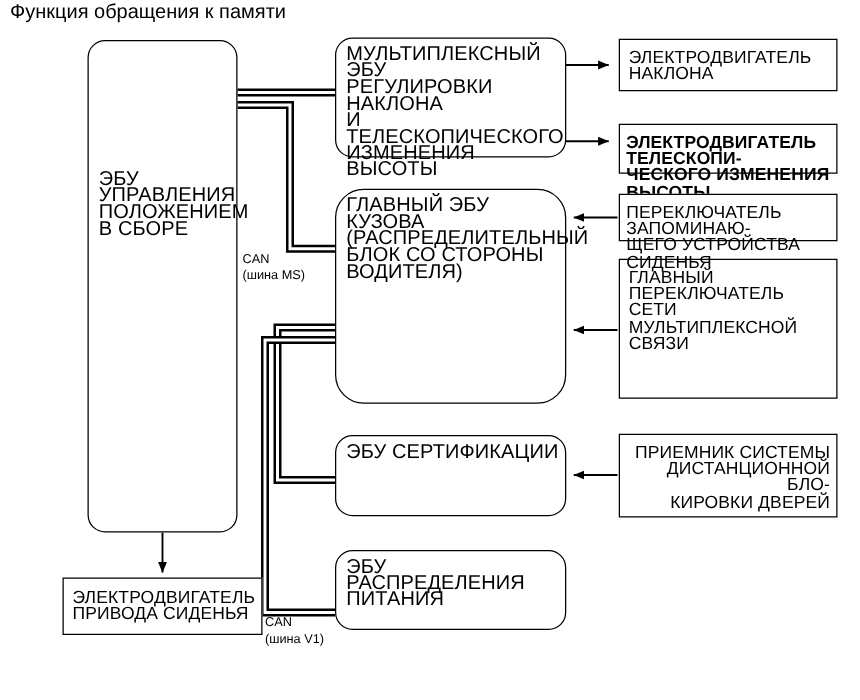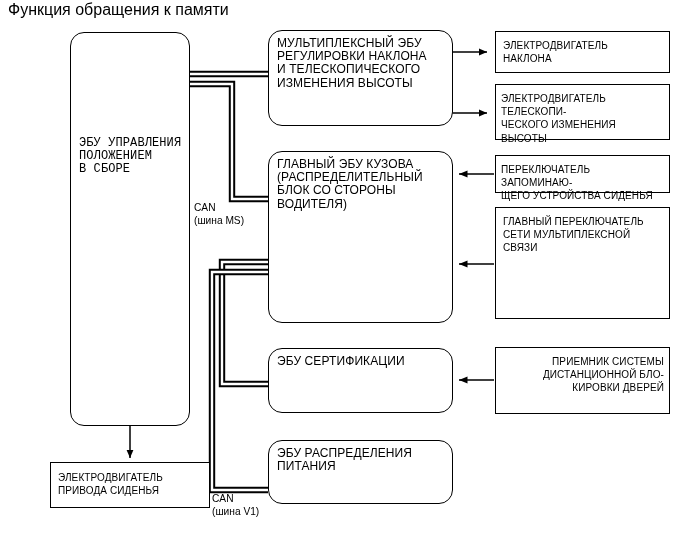--- a/index.html
+++ b/index.html
@@ -4,23 +4,23 @@
 <style>
   html,body{margin:0;padding:0;background:#ffffff;}
   body{width:688px;height:560px;position:relative;
        font-family:"Liberation Sans","DejaVu Sans",sans-serif;color:#000;
        overflow:hidden;}
   #stage{position:absolute;left:0;top:0;width:688px;height:560px;}
   .caption{position:absolute;left:8px;top:3px;font-size:16px;line-height:13px;}
   .node{position:absolute;box-sizing:border-box;border:1.4px solid #000;background:#fff;}
   .node.round{border-radius:14px;}
   .node .txt{position:absolute;left:8px;top:6px;right:5px;
-             font-size:12px;line-height:13.2px;letter-spacing:.1px;
+             font-size:16px;line-height:13.2px;letter-spacing:.1px;
              white-space:pre-line;}
-  .node.sq .txt{left:7px;top:7px;font-size:10px;}
+  .node.sq .txt{left:7px;top:7px;font-size:14px;}
   svg.wires{position:absolute;left:0;top:0;width:688px;height:560px;pointer-events:none;}
   .canlbl{position:absolute;font-size:10.2px;line-height:13px;white-space:pre-line;}
 </style>
 </head>
 <body>
 
 <div id="stage">
 
   <div class="caption">Функция обращения к памяти</div>
 
@@ -71,54 +71,54 @@
     </g>
     <g>
       <path d="M494,380 L459,380" stroke="#000" stroke-width="1.5" fill="none" marker-end="url(#arrL)"></path>
     </g>
     <g>
       <path d="M130,426 L130,458" stroke="#000" stroke-width="1.5" fill="none" marker-end="url(#arrD)"></path>
     </g>
   </svg>
 
   <div class="node round" style="left:70px;top:32px;width:120px;height:394px;">
-    <div class="txt" style="top:104px;font-family:Liberation Mono, monospace;">ЭБУ УПРАВЛЕНИЯ
+    <div class="txt" style="top:104px;">ЭБУ УПРАВЛЕНИЯ
 ПОЛОЖЕНИЕМ
 В СБОРЕ</div>
   </div>
 
   <div class="node round" style="left:268px;top:30px;width:185px;height:96px;">
     <div class="txt">МУЛЬТИПЛЕКСНЫЙ ЭБУ
 РЕГУЛИРОВКИ НАКЛОНА
 И ТЕЛЕСКОПИЧЕСКОГО
 ИЗМЕНЕНИЯ ВЫСОТЫ</div>
   </div>
 
-  <div class="node round" style="left:268px;top:151px;width:185px;height:172px;">
+  <div class="node round" style="left:268px;top:151px;width:185px;height:172px;border-radius:23px;">
     <div class="txt">ГЛАВНЫЙ ЭБУ КУЗОВА
 (РАСПРЕДЕЛИТЕЛЬНЫЙ
 БЛОК СО СТОРОНЫ
 ВОДИТЕЛЯ)</div>
   </div>
 
   <div class="node round" style="left:268px;top:348px;width:185px;height:65px;">
     <div class="txt">ЭБУ СЕРТИФИКАЦИИ</div>
   </div>
 
   <div class="node round" style="left:268px;top:440px;width:185px;height:64px;">
     <div class="txt">ЭБУ РАСПРЕДЕЛЕНИЯ
 ПИТАНИЯ</div>
   </div>
 
   <div class="node sq" style="left:495px;top:31px;width:175px;height:42px;">
     <div class="txt">ЭЛЕКТРОДВИГАТЕЛЬ
 НАКЛОНА</div>
   </div>
 
-  <div class="node sq" style="left:495px;top:84px;width:175px;height:56px;">
+  <div class="node sq" style="left:495px;top:99px;width:175px;height:40px;font-weight:bold;">
     <div class="txt" style="left:5px;">ЭЛЕКТРОДВИГАТЕЛЬ ТЕЛЕСКОПИ-
 ЧЕСКОГО ИЗМЕНЕНИЯ ВЫСОТЫ</div>
   </div>
 
   <div class="node sq" style="left:495px;top:207px;width:175px;height:112px;">
     <div class="txt">ГЛАВНЫЙ ПЕРЕКЛЮЧАТЕЛЬ
 СЕТИ МУЛЬТИПЛЕКСНОЙ
 СВЯЗИ</div>
   </div>
 

